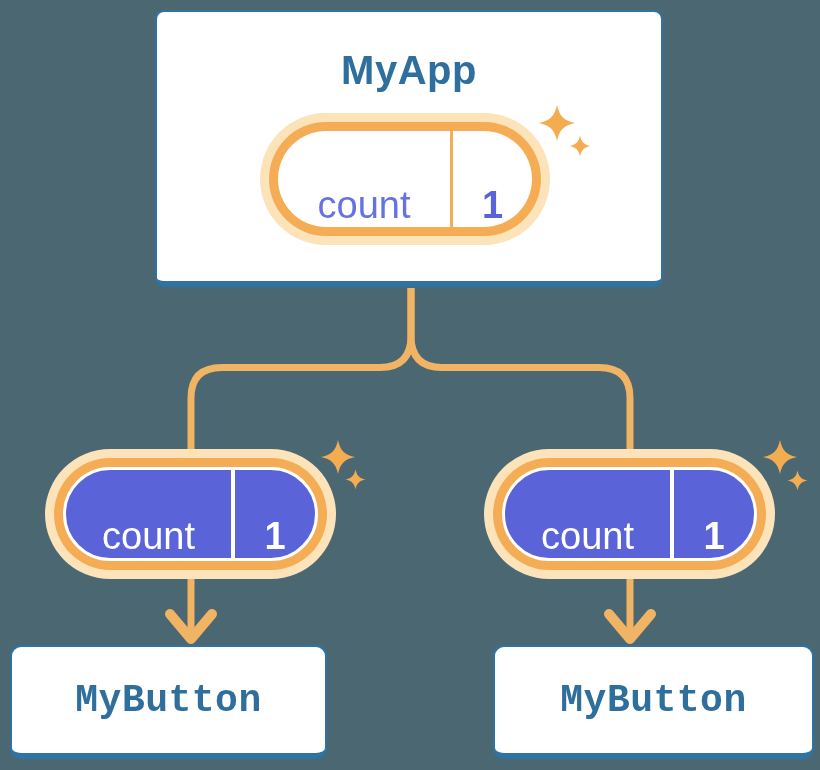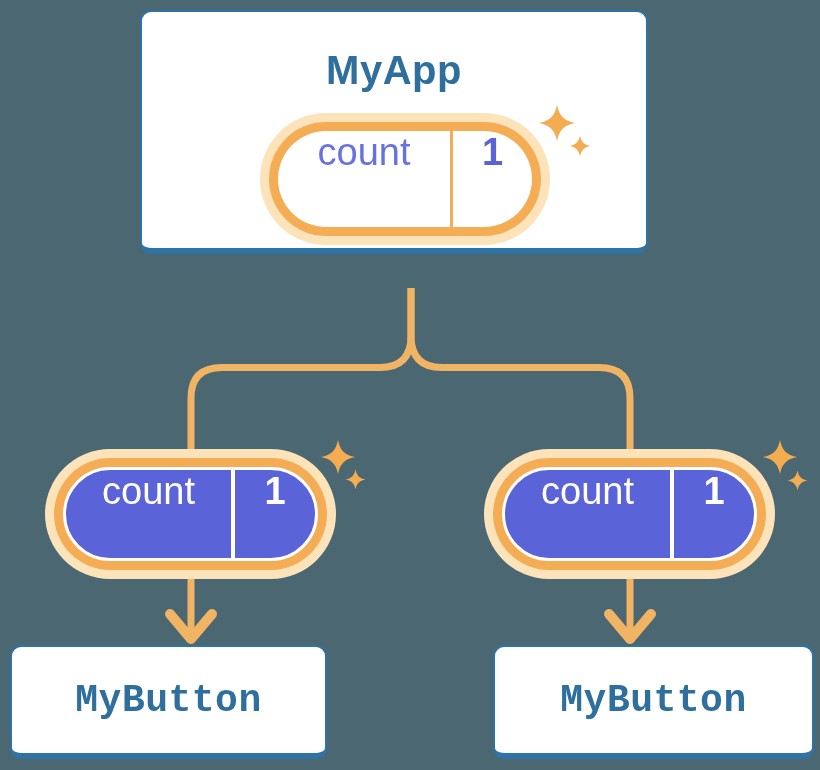--- a/index.html
+++ b/index.html
@@ -9,21 +9,21 @@
     font-family:"Liberation Sans","DejaVu Sans",sans-serif;
   }
   .stage *{box-sizing:border-box;}
 
   
   .card{
     position:absolute;background:#ffffff;
     border:2px solid #2e73a4;border-bottom-width:6px;
     border-radius:11px;
   }
-  .card-parent{left:140px;top:10px;width:508px;height:244px;}
+  .card-parent{left:155px;top:10px;width:508px;height:277px;border-radius:9px;}
   .card-child{height:114px;display:flex;align-items:center;justify-content:center;font-family:Liberation Mono, monospace;}
   .card-child-left{left:10px;top:645px;width:317px;}
   .card-child-right{left:493px;top:645px;width:321px;}
 
   .component-title{
     color:#2f6f9e;font-weight:bold;letter-spacing:.5px;
   }
   .parent-title{display:block;text-align:center;margin-top:36px;font-size:40px;}
   .child-title{font-size:38px;}
 
@@ -32,21 +32,21 @@
     position:absolute;border-radius:90px;background:#fce3ba;padding:9px;
   }
   .pill-ring{border-radius:80px;background:#f5ad55;padding:9px;}
   .pill-body{
     border-radius:70px;display:flex;align-items:stretch;overflow:hidden;
   }
   .pill-outline .pill-body{background:#ffffff;width:254px;height:96px;}
   .pill-filled .pill-body{
     background:#5b63d8;border:3px solid #ffffff;width:255px;height:94px;
   }
-  .pill-section{display:flex;align-items:flex-start;justify-content:center;}
+  .pill-section{display:flex;align-items:flex-end;justify-content:center;}
   .pill-outline .pill-label-sec{width:172px;}
   .pill-outline .pill-value-sec{width:79px;}
   .pill-filled .pill-label-sec{width:165px;}
   .pill-filled .pill-value-sec{width:80px;}
   .pill-divider{width:3px;background:#f5ad55;}
   .pill-filled .pill-divider{width:4px;background:#ffffff;}
   .pill-label{font-size:38px;}
   .pill-value{font-size:38px;font-weight:bold;}
   .pill-outline .pill-label{color:#6672e2;}
   .pill-outline .pill-value{color:#5b63d8;}

